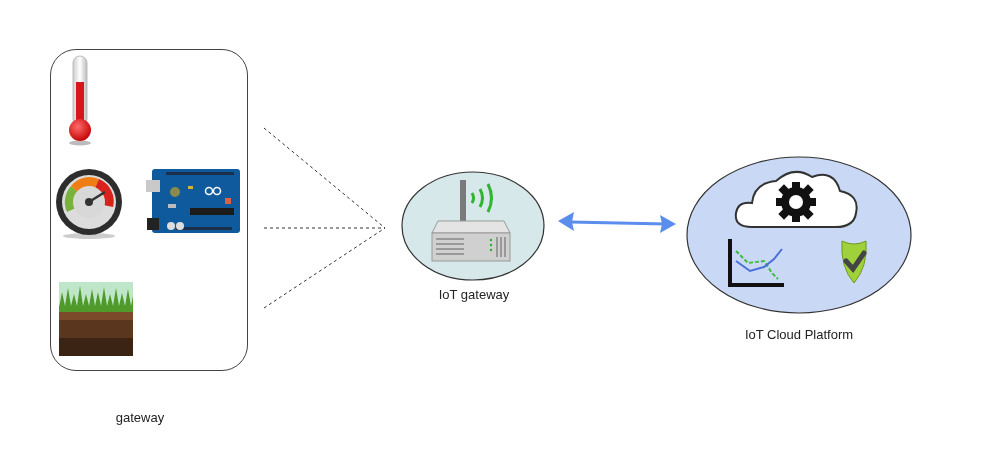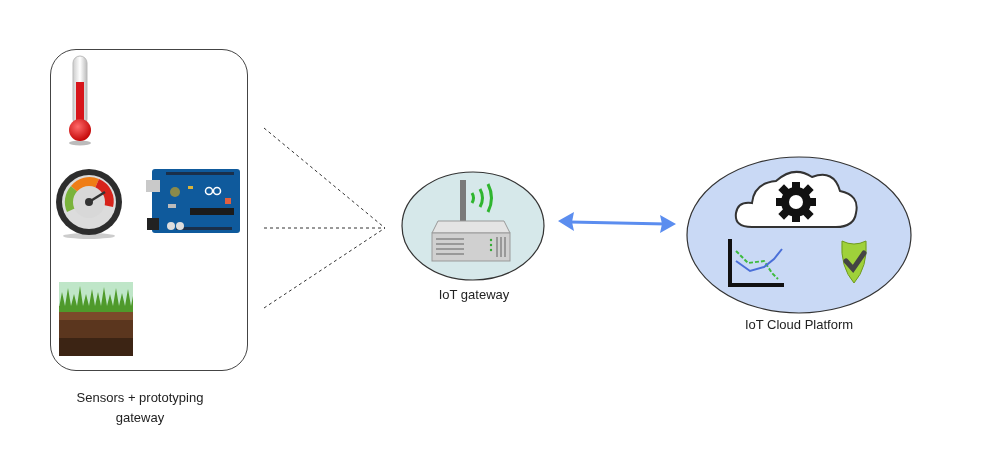--- a/index.html
+++ b/index.html
@@ -62,21 +62,21 @@
 
 <svg class="abs" style="left:59px;top:282px;" width="74" height="74" viewBox="0 0 74 74">
   <rect x="0" y="0" width="74" height="74" fill="#bfe6c8"></rect>
   <rect x="0" y="24" width="74" height="50" fill="#7b4a2a"></rect>
   <rect x="0" y="38" width="74" height="18" fill="#5b361e"></rect>
   <rect x="0" y="56" width="74" height="18" fill="#3c2414"></rect>
   <path d="M0 26 L3 10 L6 24 L9 6 L12 24 L15 12 L18 24 L21 4 L24 24 L27 12 L30 24 L33 7 L36 24 L39 10 L42 24 L45 5 L48 24 L51 12 L54 24 L57 6 L60 24 L63 11 L66 24 L69 7 L72 24 L74 14 L74 30 L0 30 Z" fill="#4f9a2b"></path>
 </svg>
 
 <div class="label" style="left:30px;top:388px;width:220px;">
-  <span>Sensors + prototyping</span><br>
+  <br>
   <span>gateway</span>
 </div>
 
 <svg class="abs" style="left:0;top:0;" width="981" height="454">
   <line x1="264" y1="128" x2="385" y2="228" stroke="#333" stroke-width="1" stroke-dasharray="3,3"></line>
   <line x1="264" y1="228" x2="385" y2="228" stroke="#333" stroke-width="1" stroke-dasharray="3,3"></line>
   <line x1="264" y1="308" x2="385" y2="228" stroke="#333" stroke-width="1" stroke-dasharray="3,3"></line>
 
   <g fill="#5b8def" stroke="#5b8def">
     <line x1="570" y1="222" x2="666" y2="224" stroke-width="3"></line>
@@ -128,13 +128,13 @@
   <g>
     <path d="M46 84 L46 130 L100 130" stroke="#111" stroke-width="4" fill="none"></path>
     <path d="M52 96 L64 108 L80 106 L88 118 L94 124" stroke="#3dbb3d" stroke-width="2" fill="none" stroke-dasharray="4,2"></path>
     <path d="M52 106 L66 116 L80 112 L90 104 L98 94" stroke="#4a6fd8" stroke-width="2" fill="none"></path>
   </g>
   <g>
     <path d="M158 86 Q170 92 182 86 Q184 112 170 128 Q156 112 158 86 Z" fill="#9fd13a" stroke="#6f9a1f" stroke-width="1"></path>
     <path d="M162 106 L169 114 L180 98" stroke="#444" stroke-width="5" fill="none" stroke-linecap="round"></path>
   </g>
 </svg>
-<div class="label" style="left:684px;top:315px;width:230px;">IoT Cloud Platform</div>
+<div class="label" style="left:684px;top:325px;width:230px;">IoT Cloud Platform</div>
 
 </body></html>

